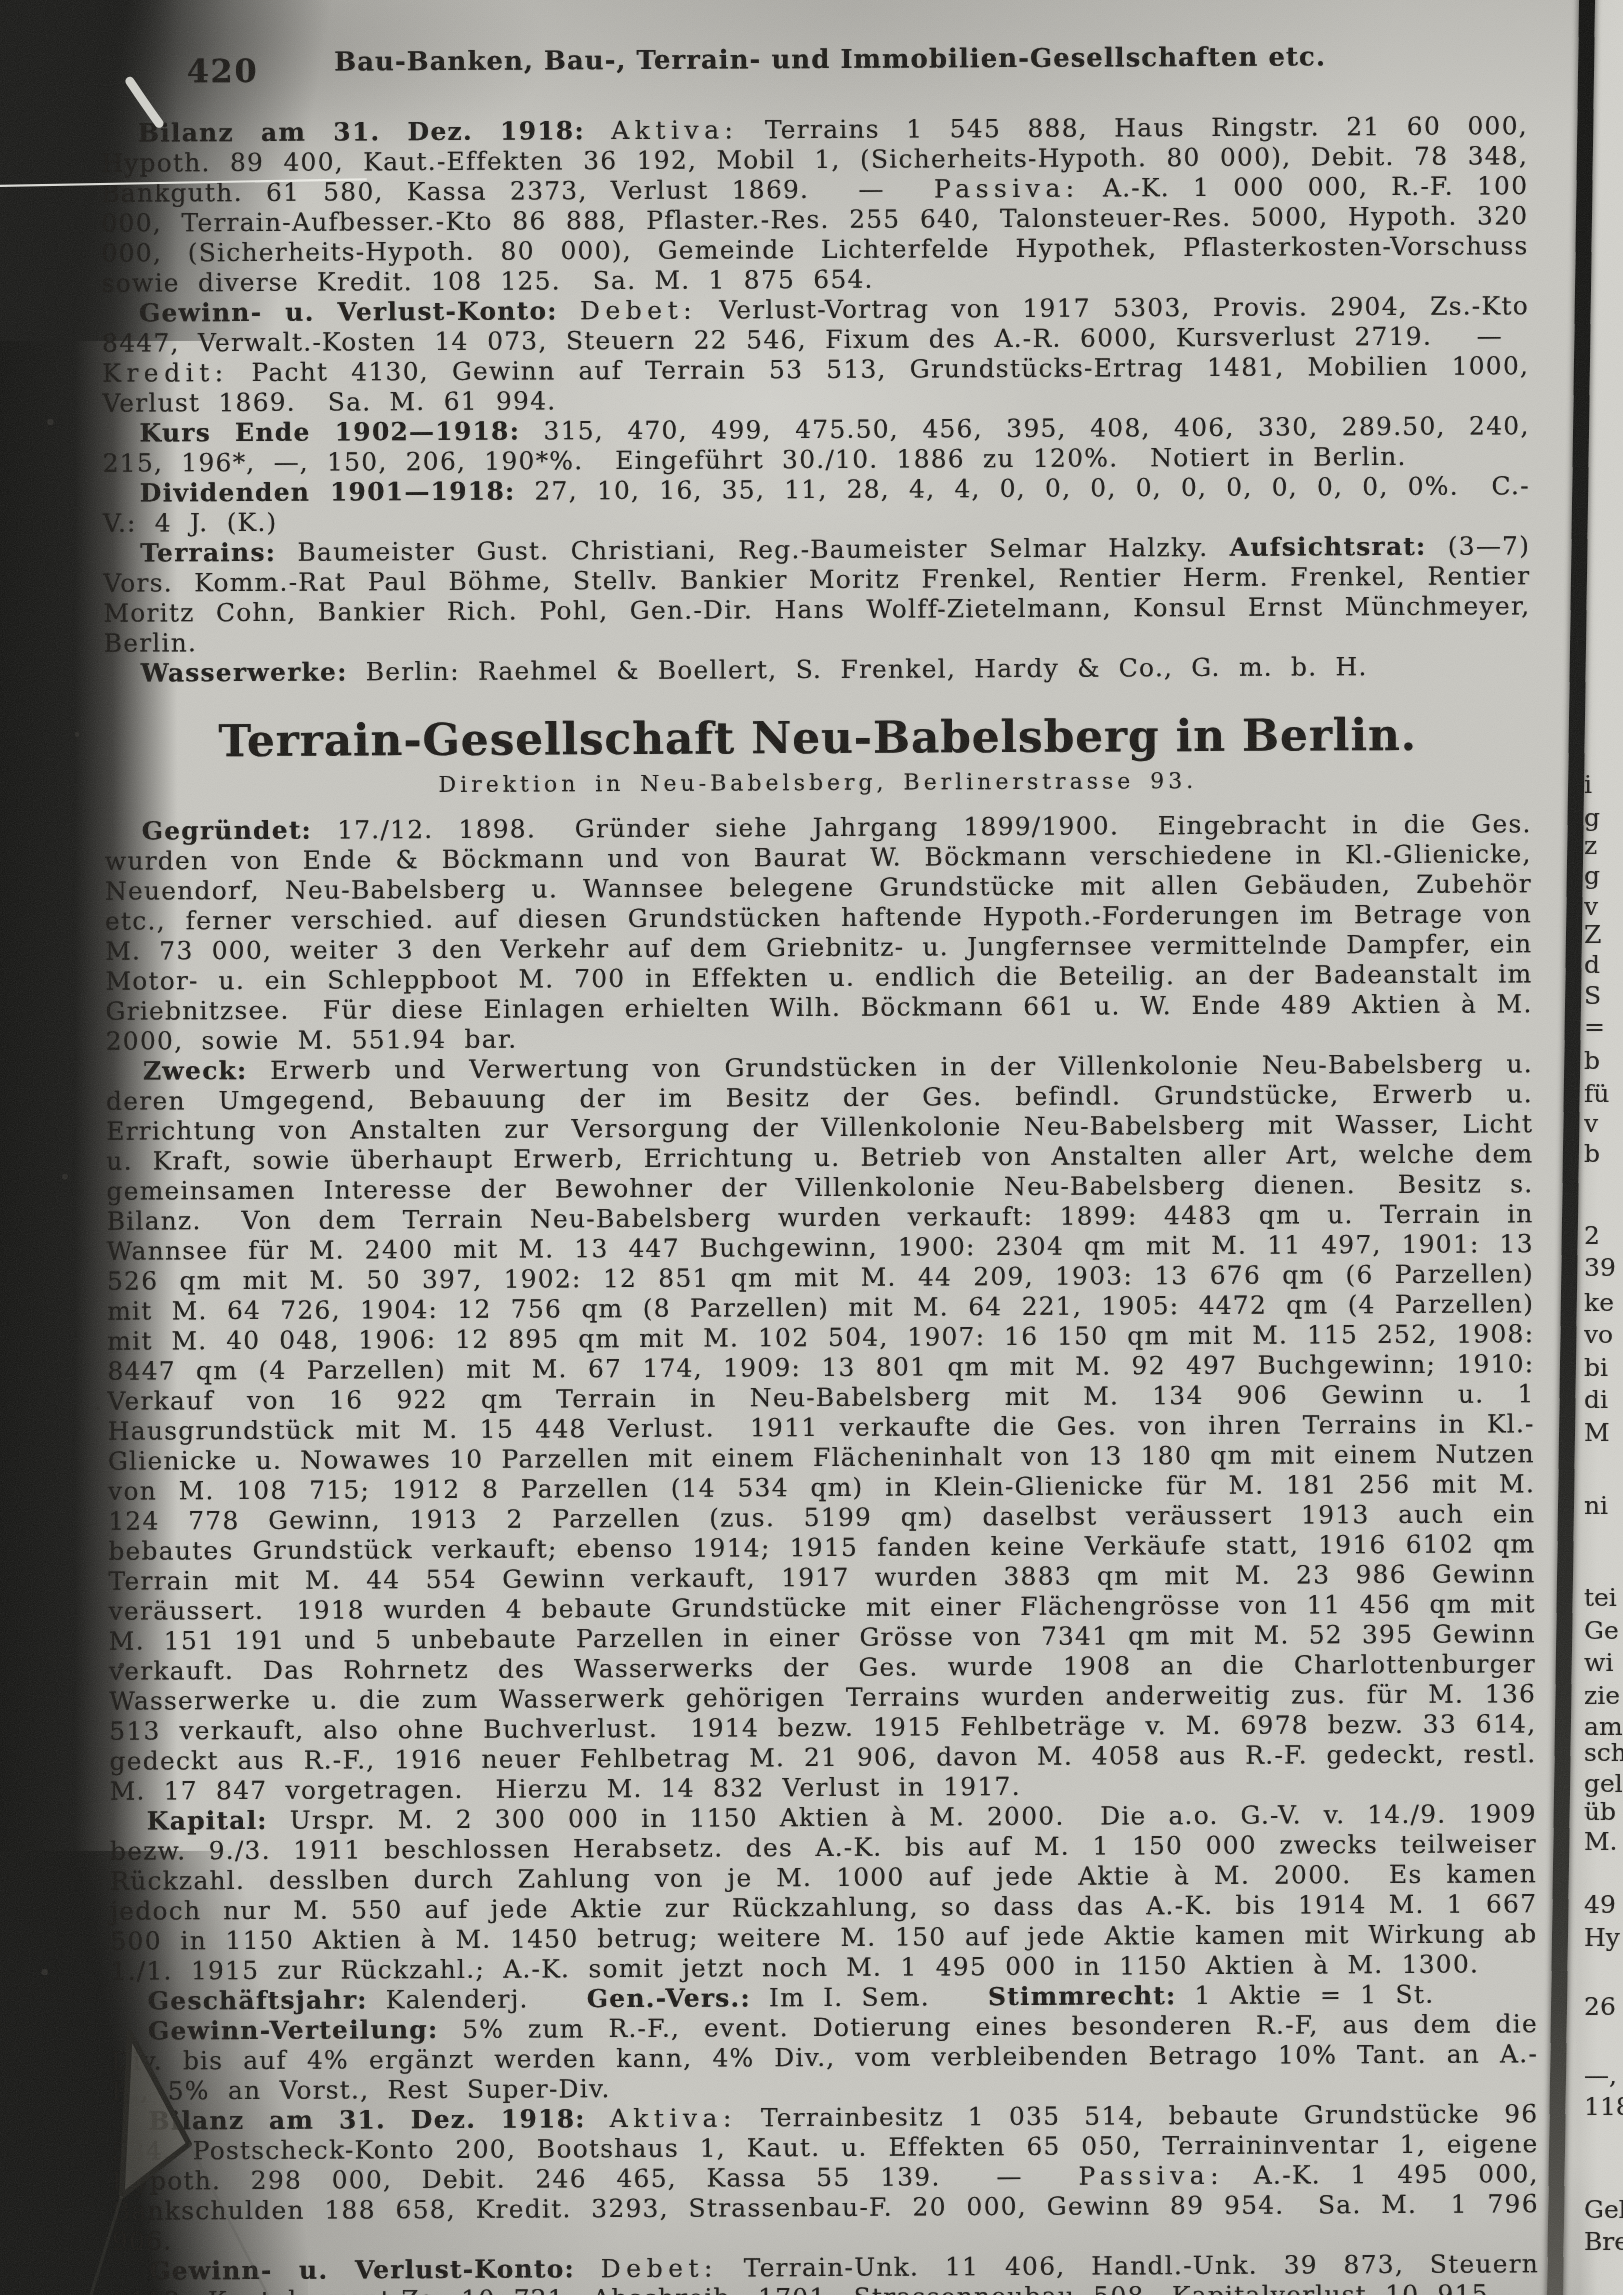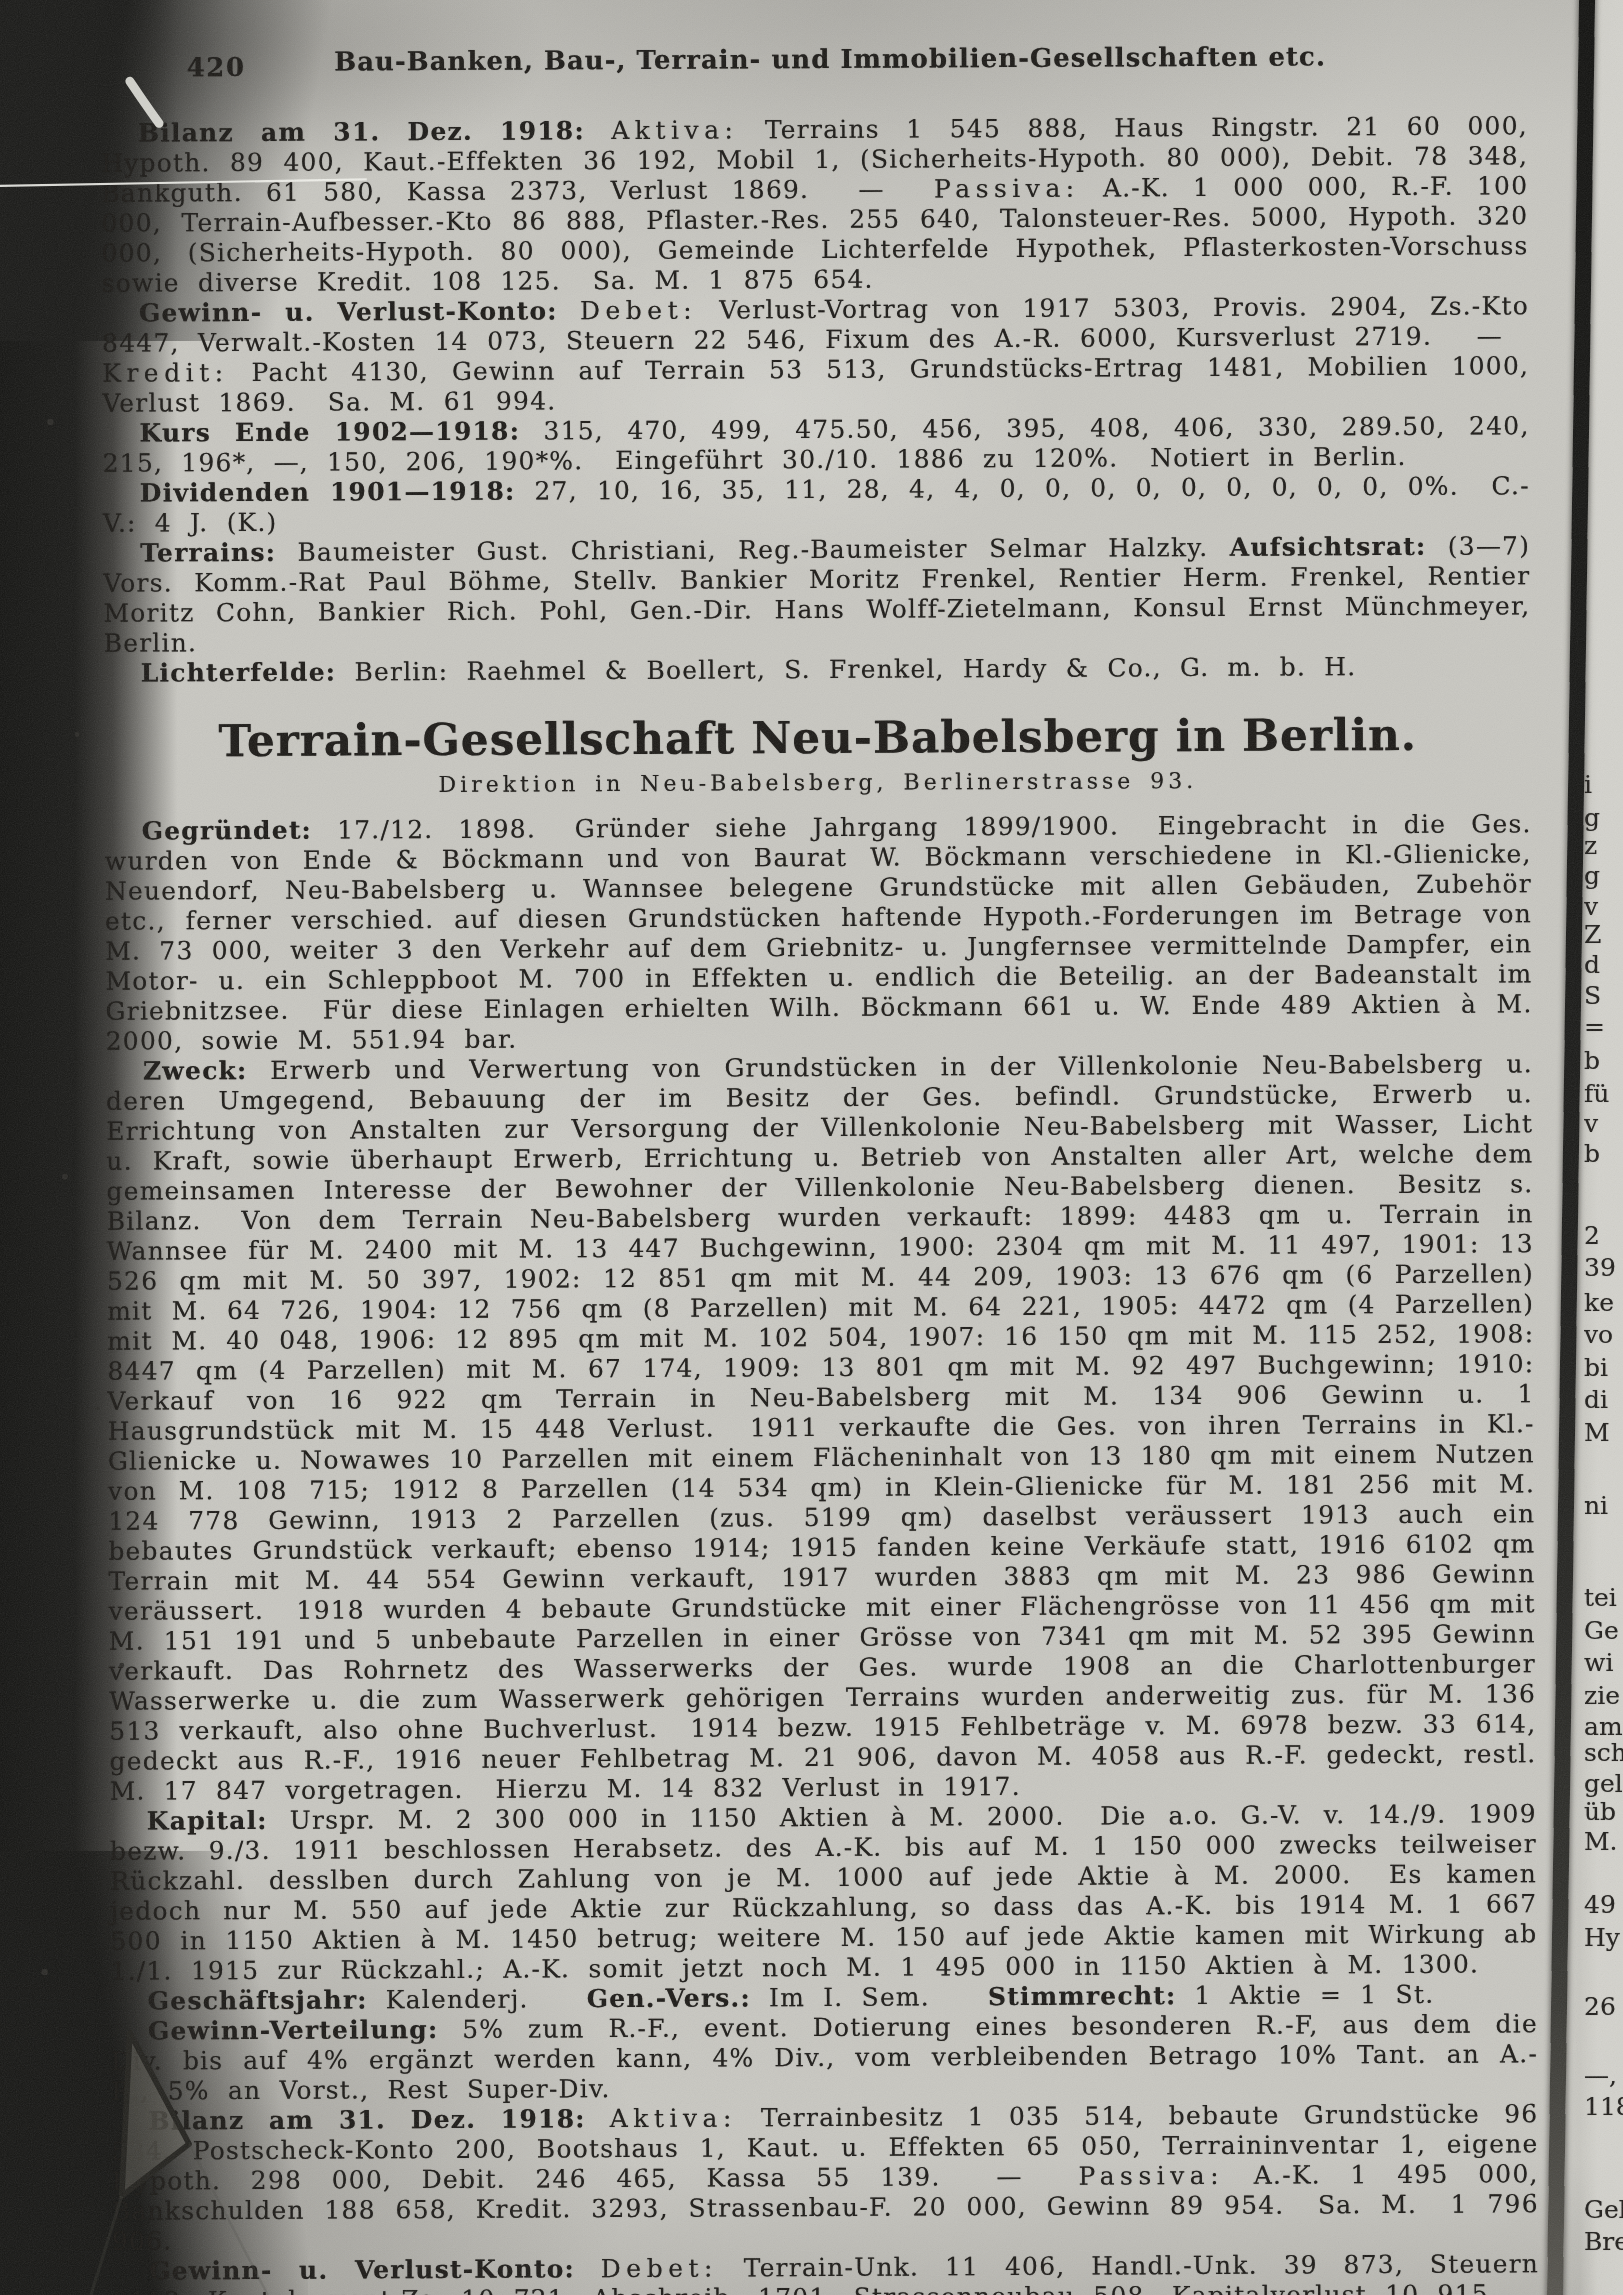--- a/index.html
+++ b/index.html
@@ -57,21 +57,21 @@
   }
 
   
   .content{
     position:absolute;left:106px;top:44px;width:1427px;
     transform:rotate(-0.3deg);
     transform-origin:714px 1055px;
     text-shadow:0 0 0.8px rgba(20,18,15,0.55);
   }
   .pagehead{position:relative;height:50px;margin-bottom:21px;}
-  .pagenum{position:absolute;left:86px;top:4.9px;font-size:26px;font-weight:bold;letter-spacing:1.6px;}
+  .pagenum{position:absolute;left:86px;top:4.9px;font-size:32px;font-weight:bold;letter-spacing:1.6px;}
   .runhead{display:block;text-align:center;padding-left:32px;font-size:26px;font-weight:bold;letter-spacing:1px;}
 
   .paras p{
     margin:0;
     font-size:25px;line-height:30px;
     letter-spacing:1.2px;word-spacing:9px;
     text-align:justify;text-indent:37px;
   }
   .b{font-weight:bold;}
   .sperr{letter-spacing:0.22em;}
@@ -112,21 +112,21 @@
       <span class="pagenum">420</span>
       <span class="runhead">Bau-Banken, Bau-, Terrain- und Immobilien-Gesellschaften etc.</span>
     </div>
 
     <div class="paras" id="top-paragraphs">
         <p><span class="b">Bilanz am 31. Dez. 1918:</span><span> </span><span class="sperr">Aktiva:</span><span> Terrains 1 545 888, Haus Ringstr. 21 60 000, Hypoth. 89 400, Kaut.-Effekten 36 192, Mobil 1, (Sicherheits-Hypoth. 80 000), Debit. 78 348, Bankguth. 61 580, Kassa 2373, Verlust 1869.  —  </span><span class="sperr">Passiva:</span><span> A.-K. 1 000 000, R.-F. 100 000, Terrain-Aufbesser.-Kto 86 888, Pflaster.-Res. 255 640, Talonsteuer-Res. 5000, Hypoth. 320 000, (Sicherheits-Hypoth. 80 000), Gemeinde Lichterfelde Hypothek, Pflasterkosten-Vorschuss sowie diverse Kredit. 108 125.  Sa. M. 1 875 654.</span></p>
         <p><span class="b">Gewinn- u. Verlust-Konto:</span><span> </span><span class="sperr">Debet:</span><span> Verlust-Vortrag von 1917 5303, Provis. 2904, Zs.-Kto 8447, Verwalt.-Kosten 14 073, Steuern 22 546, Fixum des A.-R. 6000, Kursverlust 2719.  —  </span><span class="sperr">Kredit:</span><span> Pacht 4130, Gewinn auf Terrain 53 513, Grundstücks-Ertrag 1481, Mobilien 1000, Verlust 1869.  Sa. M. 61 994.</span></p>
         <p><span class="b">Kurs Ende 1902—1918:</span><span> 315, 470, 499, 475.50, 456, 395, 408, 406, 330, 289.50, 240, 215, 196*, —, 150, 206, 190*%.  Eingeführt 30./10. 1886 zu 120%.  Notiert in Berlin.</span></p>
         <p><span class="b">Dividenden 1901—1918:</span><span> 27, 10, 16, 35, 11, 28, 4, 4, 0, 0, 0, 0, 0, 0, 0, 0, 0, 0%.  C.-V.: 4 J. (K.)</span></p>
         <p><span class="b">Terrains:</span><span> Baumeister Gust. Christiani, Reg.-Baumeister Selmar Halzky. </span><span class="b">Aufsichtsrat:</span><span> (3—7) Vors. Komm.-Rat Paul Böhme, Stellv. Bankier Moritz Frenkel, Rentier Herm. Frenkel, Rentier Moritz Cohn, Bankier Rich. Pohl, Gen.-Dir. Hans Wolff-Zietelmann, Konsul Ernst Münchmeyer, Berlin.</span></p>
-        <p><span class="b">Lichterfelde:</span><span> Berlin: Raehmel &amp; Boellert, S. Frenkel, Hardy &amp; Co., G. m. b. H.</span></p>
+        <p><span class="b">Wasserwerke:</span><span> Berlin: Raehmel &amp; Boellert, S. Frenkel, Hardy &amp; Co., G. m. b. H.</span></p>
       </div>
 
     <h1 class="entry-title">Terrain-Gesellschaft Neu-Babelsberg in Berlin.</h1>
     <div class="entry-sub">Direktion in Neu-Babelsberg, Berlinerstrasse 93.</div>
 
     <div class="paras" id="bottom-paragraphs">
         <p><span class="b">Gegründet:</span><span> 17./12. 1898.  Gründer siehe Jahrgang 1899/1900.  Eingebracht in die Ges. wurden von Ende &amp; Böckmann und von Baurat W. Böckmann verschiedene in Kl.-Glienicke, Neuendorf, Neu-Babelsberg u. Wannsee belegene Grundstücke mit allen Gebäuden, Zubehör etc., ferner verschied. auf diesen Grundstücken haftende Hypoth.-Forderungen im Betrage von M. 73 000, weiter 3 den Verkehr auf dem Griebnitz- u. Jungfernsee vermittelnde Dampfer, ein Motor- u. ein Schleppboot M. 700 in Effekten u. endlich die Beteilig. an der Badeanstalt im Griebnitzsee.  Für diese Einlagen erhielten Wilh. Böckmann 661 u. W. Ende 489 Aktien à M. 2000, sowie M. 551.94 bar.</span></p>
         <p><span class="b">Zweck:</span><span> Erwerb und Verwertung von Grundstücken in der Villenkolonie Neu-Babelsberg u. deren Umgegend, Bebauung der im Besitz der Ges. befindl. Grundstücke, Erwerb u. Errichtung von Anstalten zur Versorgung der Villenkolonie Neu-Babelsberg mit Wasser, Licht u. Kraft, sowie überhaupt Erwerb, Errichtung u. Betrieb von Anstalten aller Art, welche dem gemeinsamen Interesse der Bewohner der Villenkolonie Neu-Babelsberg dienen.  Besitz s. Bilanz.  Von dem Terrain Neu-Babelsberg wurden verkauft: 1899: 4483 qm u. Terrain in Wannsee für M. 2400 mit M. 13 447 Buchgewinn, 1900: 2304 qm mit M. 11 497, 1901: 13 526 qm mit M. 50 397, 1902: 12 851 qm mit M. 44 209, 1903: 13 676 qm (6 Parzellen) mit M. 64 726, 1904: 12 756 qm (8 Parzellen) mit M. 64 221, 1905: 4472 qm (4 Parzellen) mit M. 40 048, 1906: 12 895 qm mit M. 102 504, 1907: 16 150 qm mit M. 115 252, 1908: 8447 qm (4 Parzellen) mit M. 67 174, 1909: 13 801 qm mit M. 92 497 Buchgewinn; 1910: Verkauf von 16 922 qm Terrain in Neu-Babelsberg mit M. 134 906 Gewinn u. 1 Hausgrundstück mit M. 15 448 Verlust.  1911 verkaufte die Ges. von ihren Terrains in Kl.-Glienicke u. Nowawes 10 Parzellen mit einem Flächeninhalt von 13 180 qm mit einem Nutzen von M. 108 715; 1912 8 Parzellen (14 534 qm) in Klein-Glienicke für M. 181 256 mit M. 124 778 Gewinn, 1913 2 Parzellen (zus. 5199 qm) daselbst veräussert 1913 auch ein bebautes Grundstück verkauft; ebenso 1914; 1915 fanden keine Verkäufe statt, 1916 6102 qm Terrain mit M. 44 554 Gewinn verkauft, 1917 wurden 3883 qm mit M. 23 986 Gewinn veräussert.  1918 wurden 4 bebaute Grundstücke mit einer Flächengrösse von 11 456 qm mit M. 151 191 und 5 unbebaute Parzellen in einer Grösse von 7341 qm mit M. 52 395 Gewinn verkauft. Das Rohrnetz des Wasserwerks der Ges. wurde 1908 an die Charlottenburger Wasserwerke u. die zum Wasserwerk gehörigen Terrains wurden anderweitig zus. für M. 136 513 verkauft, also ohne Buchverlust.  1914 bezw. 1915 Fehlbeträge v. M. 6978 bezw. 33 614, gedeckt aus R.-F., 1916 neuer Fehlbetrag M. 21 906, davon M. 4058 aus R.-F. gedeckt, restl. M. 17 847 vorgetragen.  Hierzu M. 14 832 Verlust in 1917.</span></p>
         <p><span class="b">Kapital:</span><span> Urspr. M. 2 300 000 in 1150 Aktien à M. 2000.  Die a.o. G.-V. v. 14./9. 1909 bezw. 9./3. 1911 beschlossen Herabsetz. des A.-K. bis auf M. 1 150 000 zwecks teilweiser Rückzahl. desslben durch Zahlung von je M. 1000 auf jede Aktie à M. 2000.  Es kamen jedoch nur M. 550 auf jede Aktie zur Rückzahlung, so dass das A.-K. bis 1914 M. 1 667 500 in 1150 Aktien à M. 1450 betrug; weitere M. 150 auf jede Aktie kamen mit Wirkung ab 1./1. 1915 zur Rückzahl.; A.-K. somit jetzt noch M. 1 495 000 in 1150 Aktien à M. 1300.</span></p>
         <p><span class="b">Geschäftsjahr:</span><span> Kalenderj.   </span><span class="b">Gen.-Vers.:</span><span> Im I. Sem.   </span><span class="b">Stimmrecht:</span><span> 1 Aktie = 1 St.</span></p>

